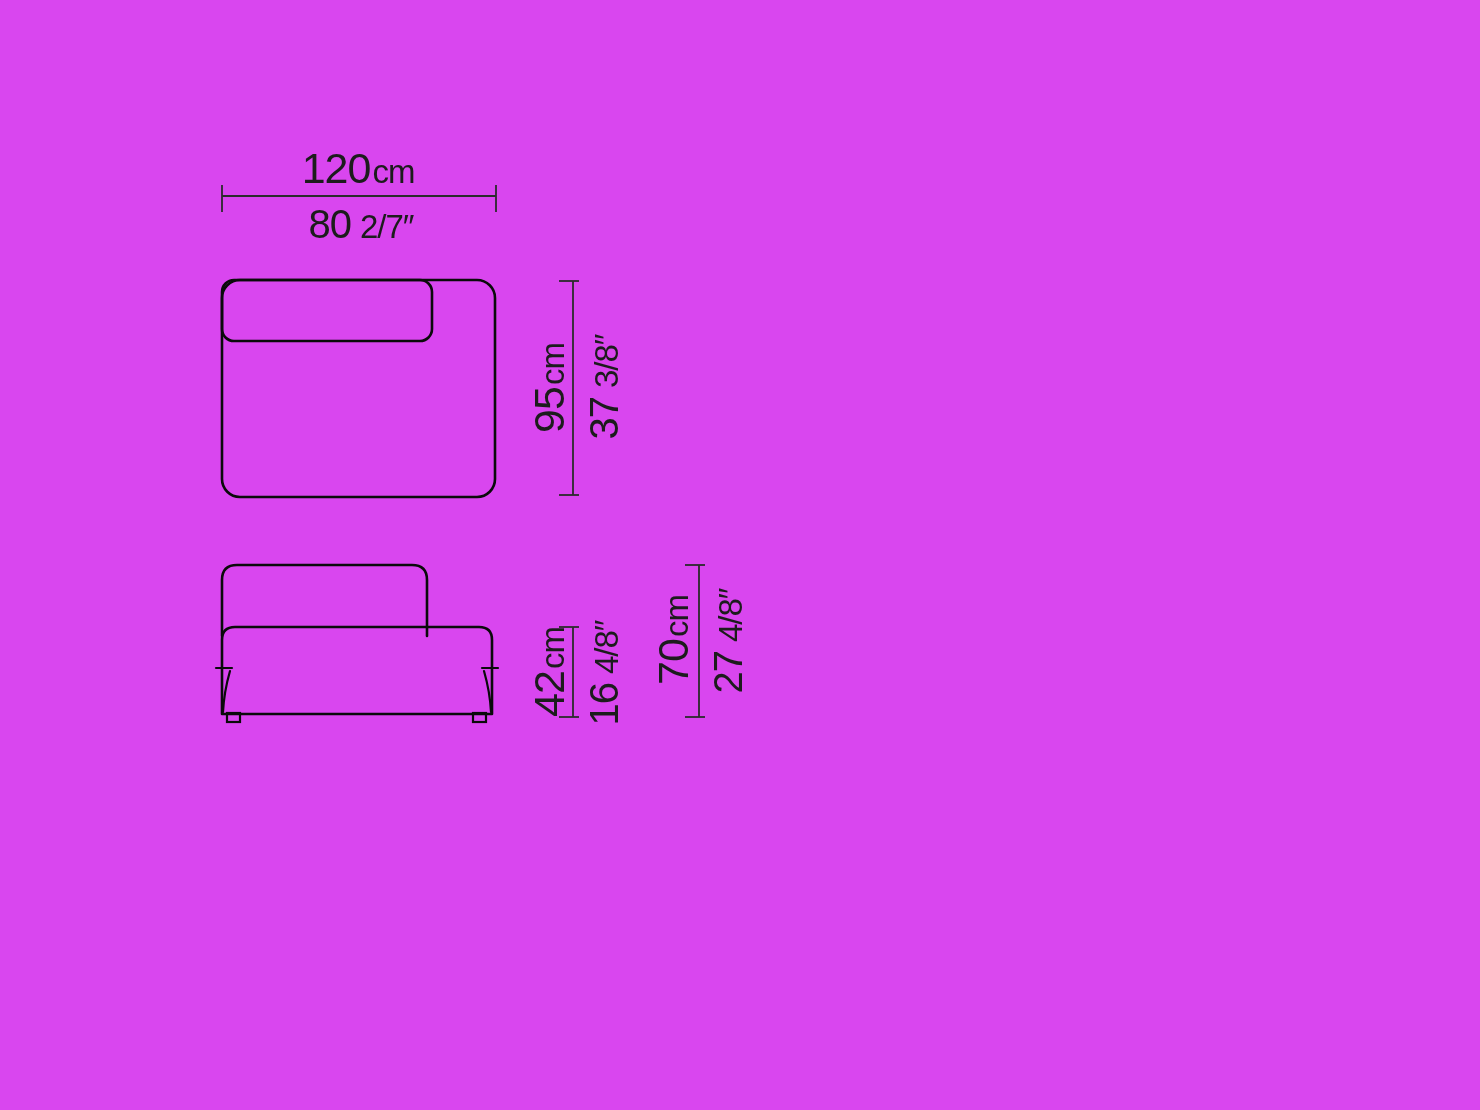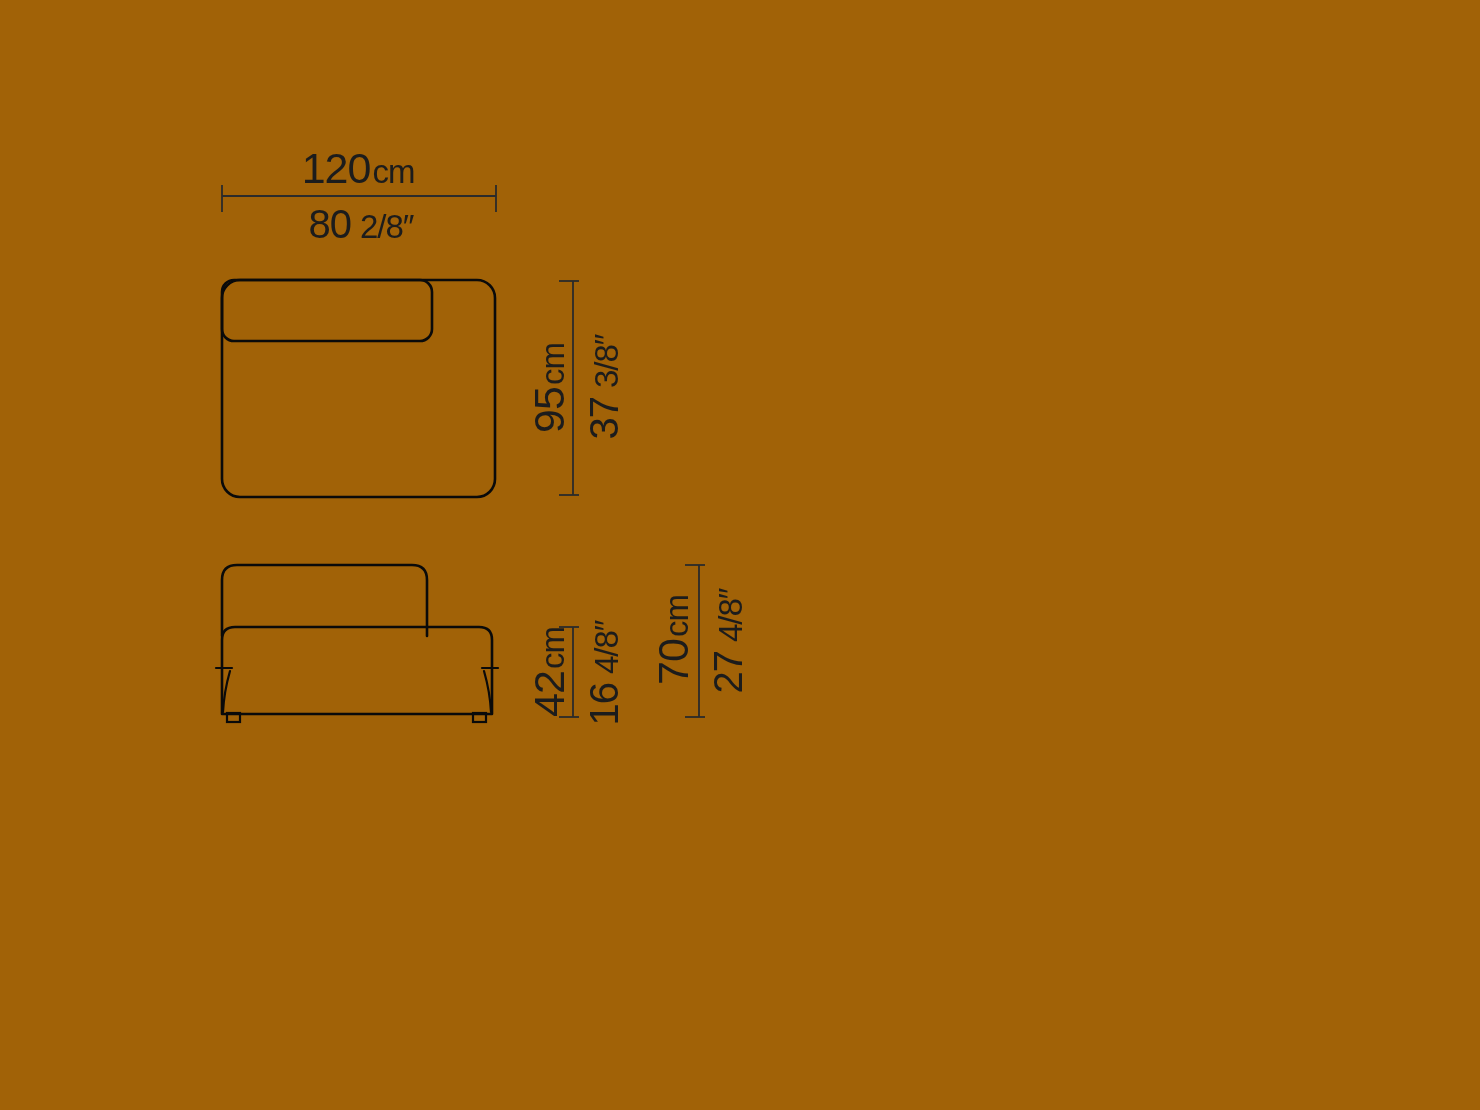--- a/index.html
+++ b/index.html
@@ -1,19 +1,19 @@
 <!DOCTYPE html>
 <html><head>
 <meta charset="utf-8">
 <style>
   html,body{margin:0;padding:0;background:#ffffff;}
   #canvas{
     position:relative;
     width:1480px;height:1110px;
-    background:#a16207;
+    background:#d946ef;
     overflow:hidden;
     font-family:"Liberation Sans","DejaVu Sans",sans-serif;
   }
   #drawing{position:absolute;left:0;top:0;}
 
   
   .shape{stroke:#0a0a0a;stroke-width:2.6;stroke-linejoin:round;stroke-linecap:round;fill:none;}
   .thin{stroke:#0a0a0a;stroke-width:2.2;fill:none;stroke-linecap:round;}
 
   
@@ -90,21 +90,21 @@
       <line class="dim" x1="699" y1="565" x2="699" y2="717"></line>
       <line class="dim" x1="685" y1="565" x2="705" y2="565"></line>
       <line class="dim" x1="685" y1="717" x2="705" y2="717"></line>
     </g>
   </svg>
 
   <div class="dim-label" id="w-metric">
     <span class="val">120</span><span class="unit">cm</span>
   </div>
   <div class="dim-label" id="w-imperial">
-    <span class="ival">80</span><span class="ifrac">2/8″</span>
+    <span class="ival">80</span><span class="ifrac">2/7″</span>
   </div>
 
   <div class="dim-label rot" id="d-metric">
     <span class="val">95</span><span class="unit">cm</span>
   </div>
   <div class="dim-label rot" id="d-imperial">
     <span class="ival">37</span><span class="ifrac">3/8″</span>
   </div>
 
   <div class="dim-label rot" id="sh-metric">

